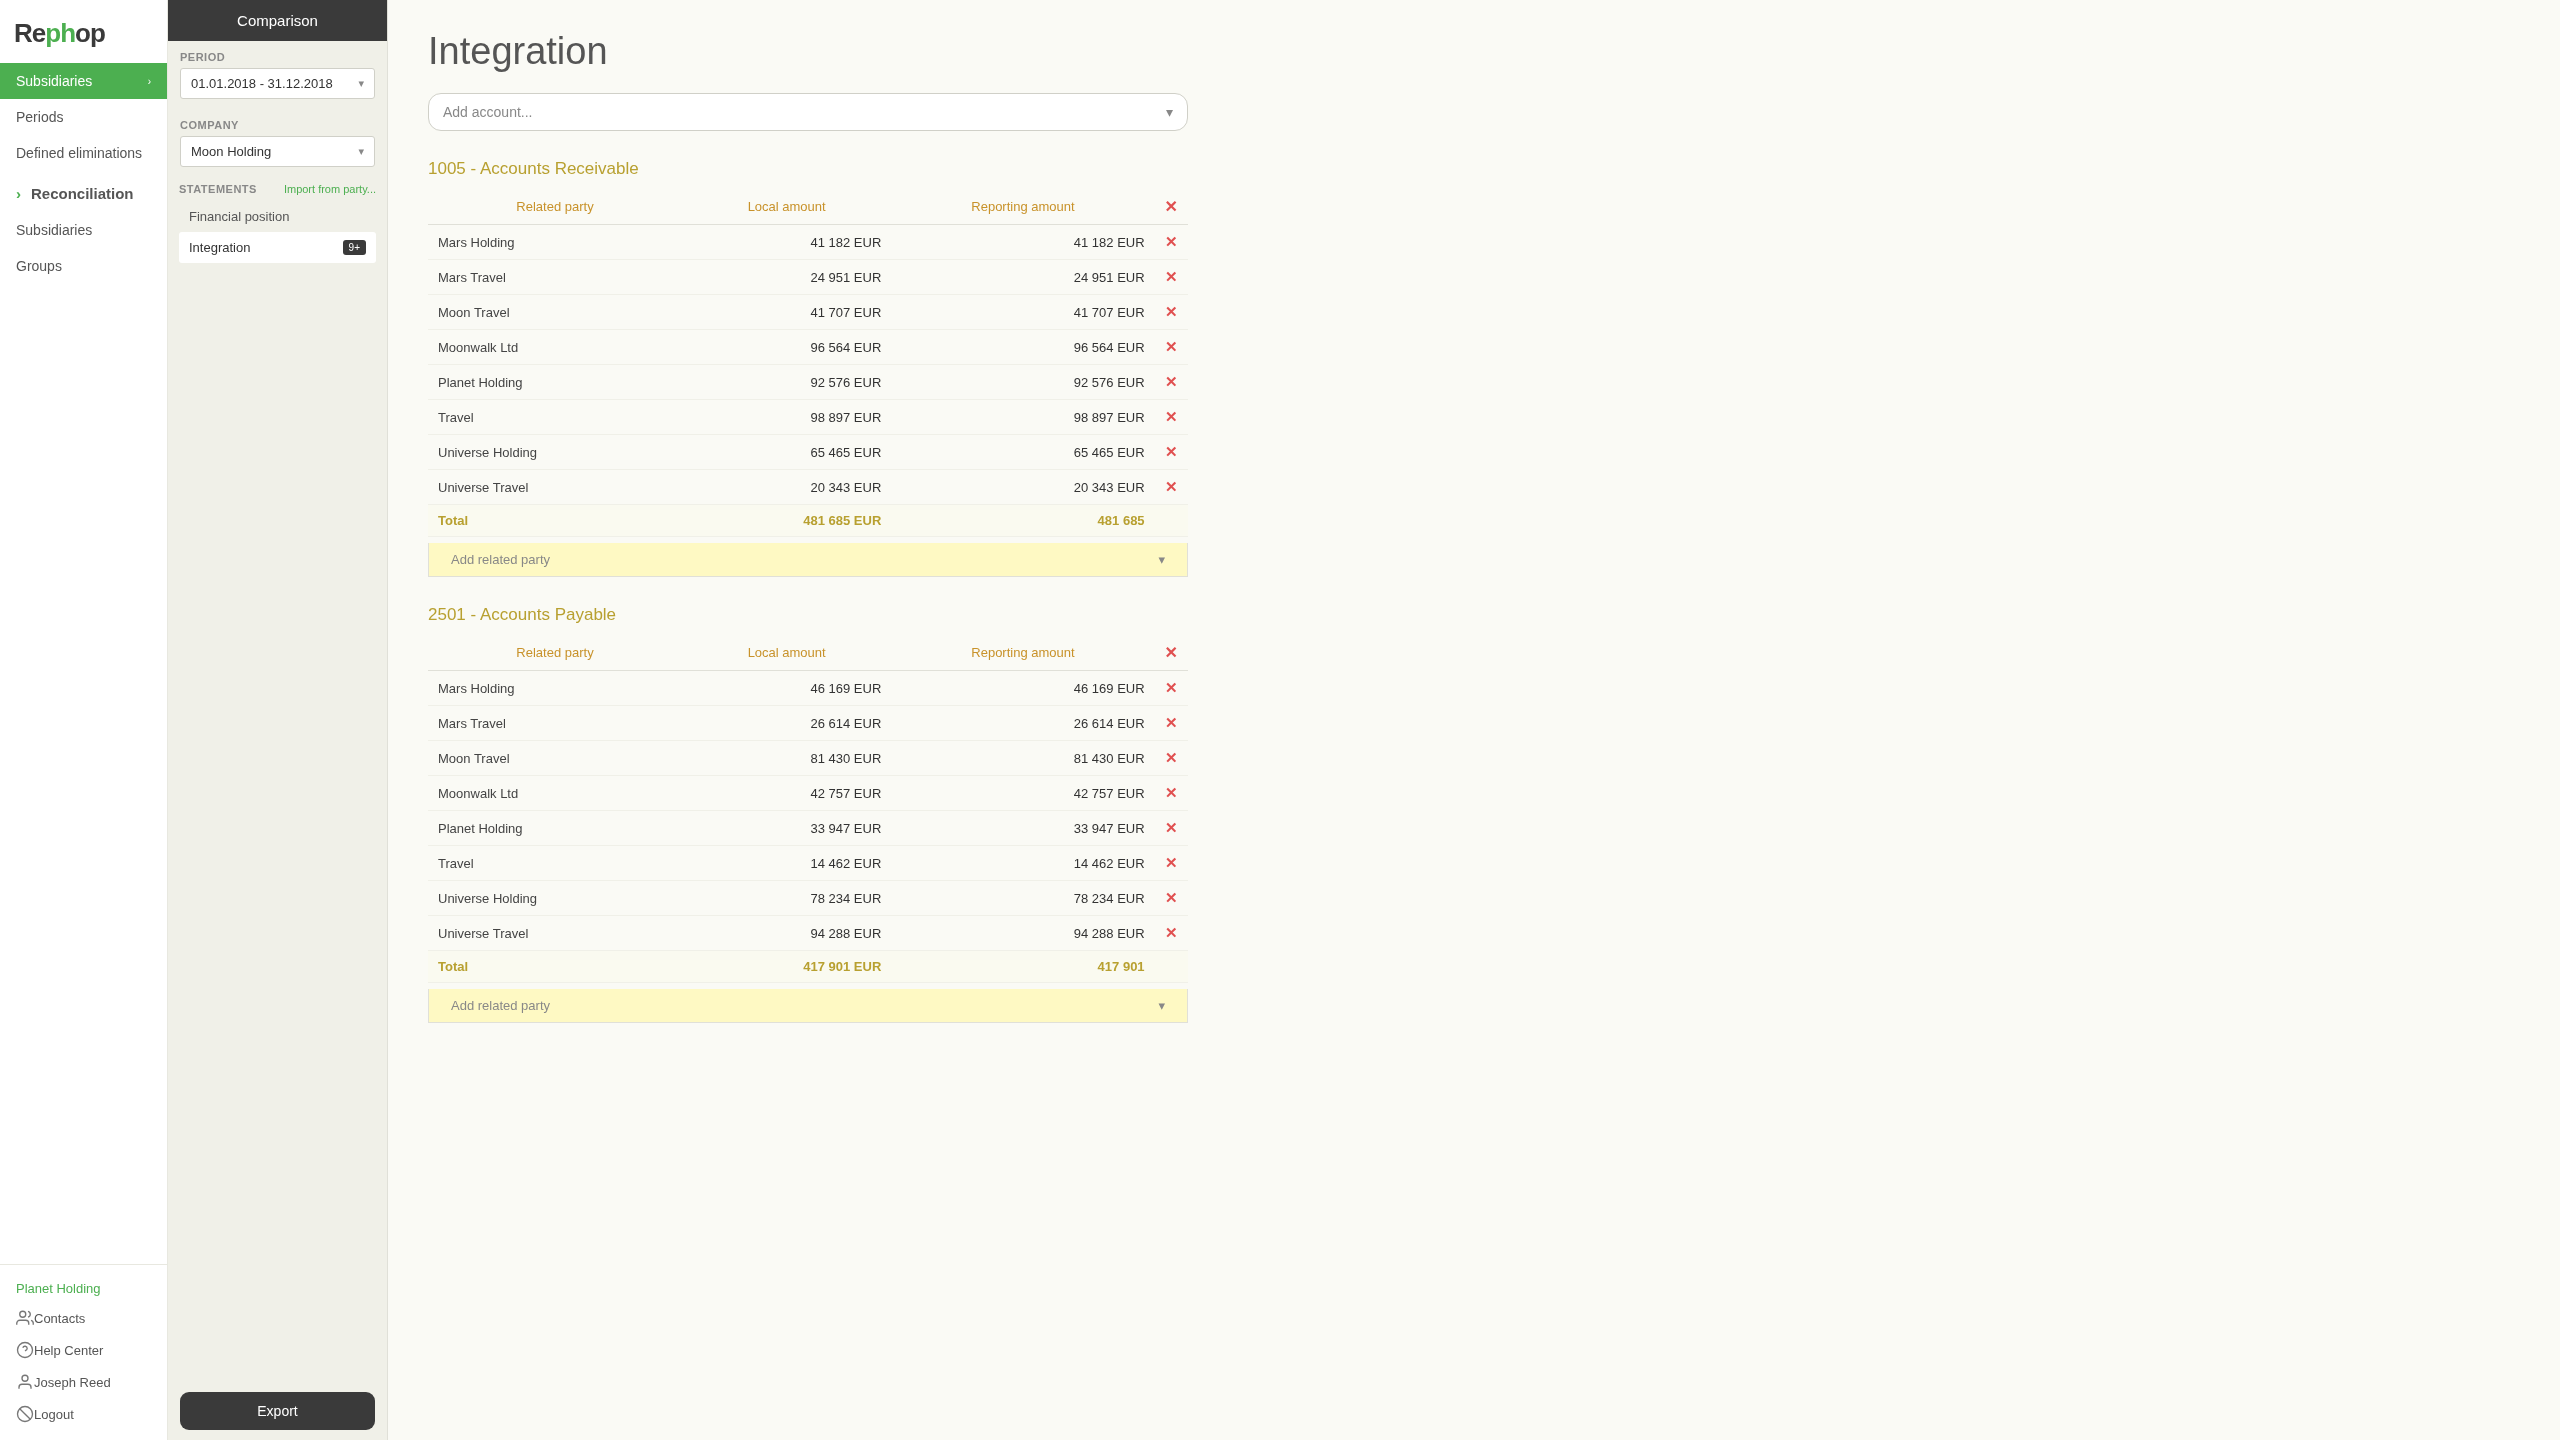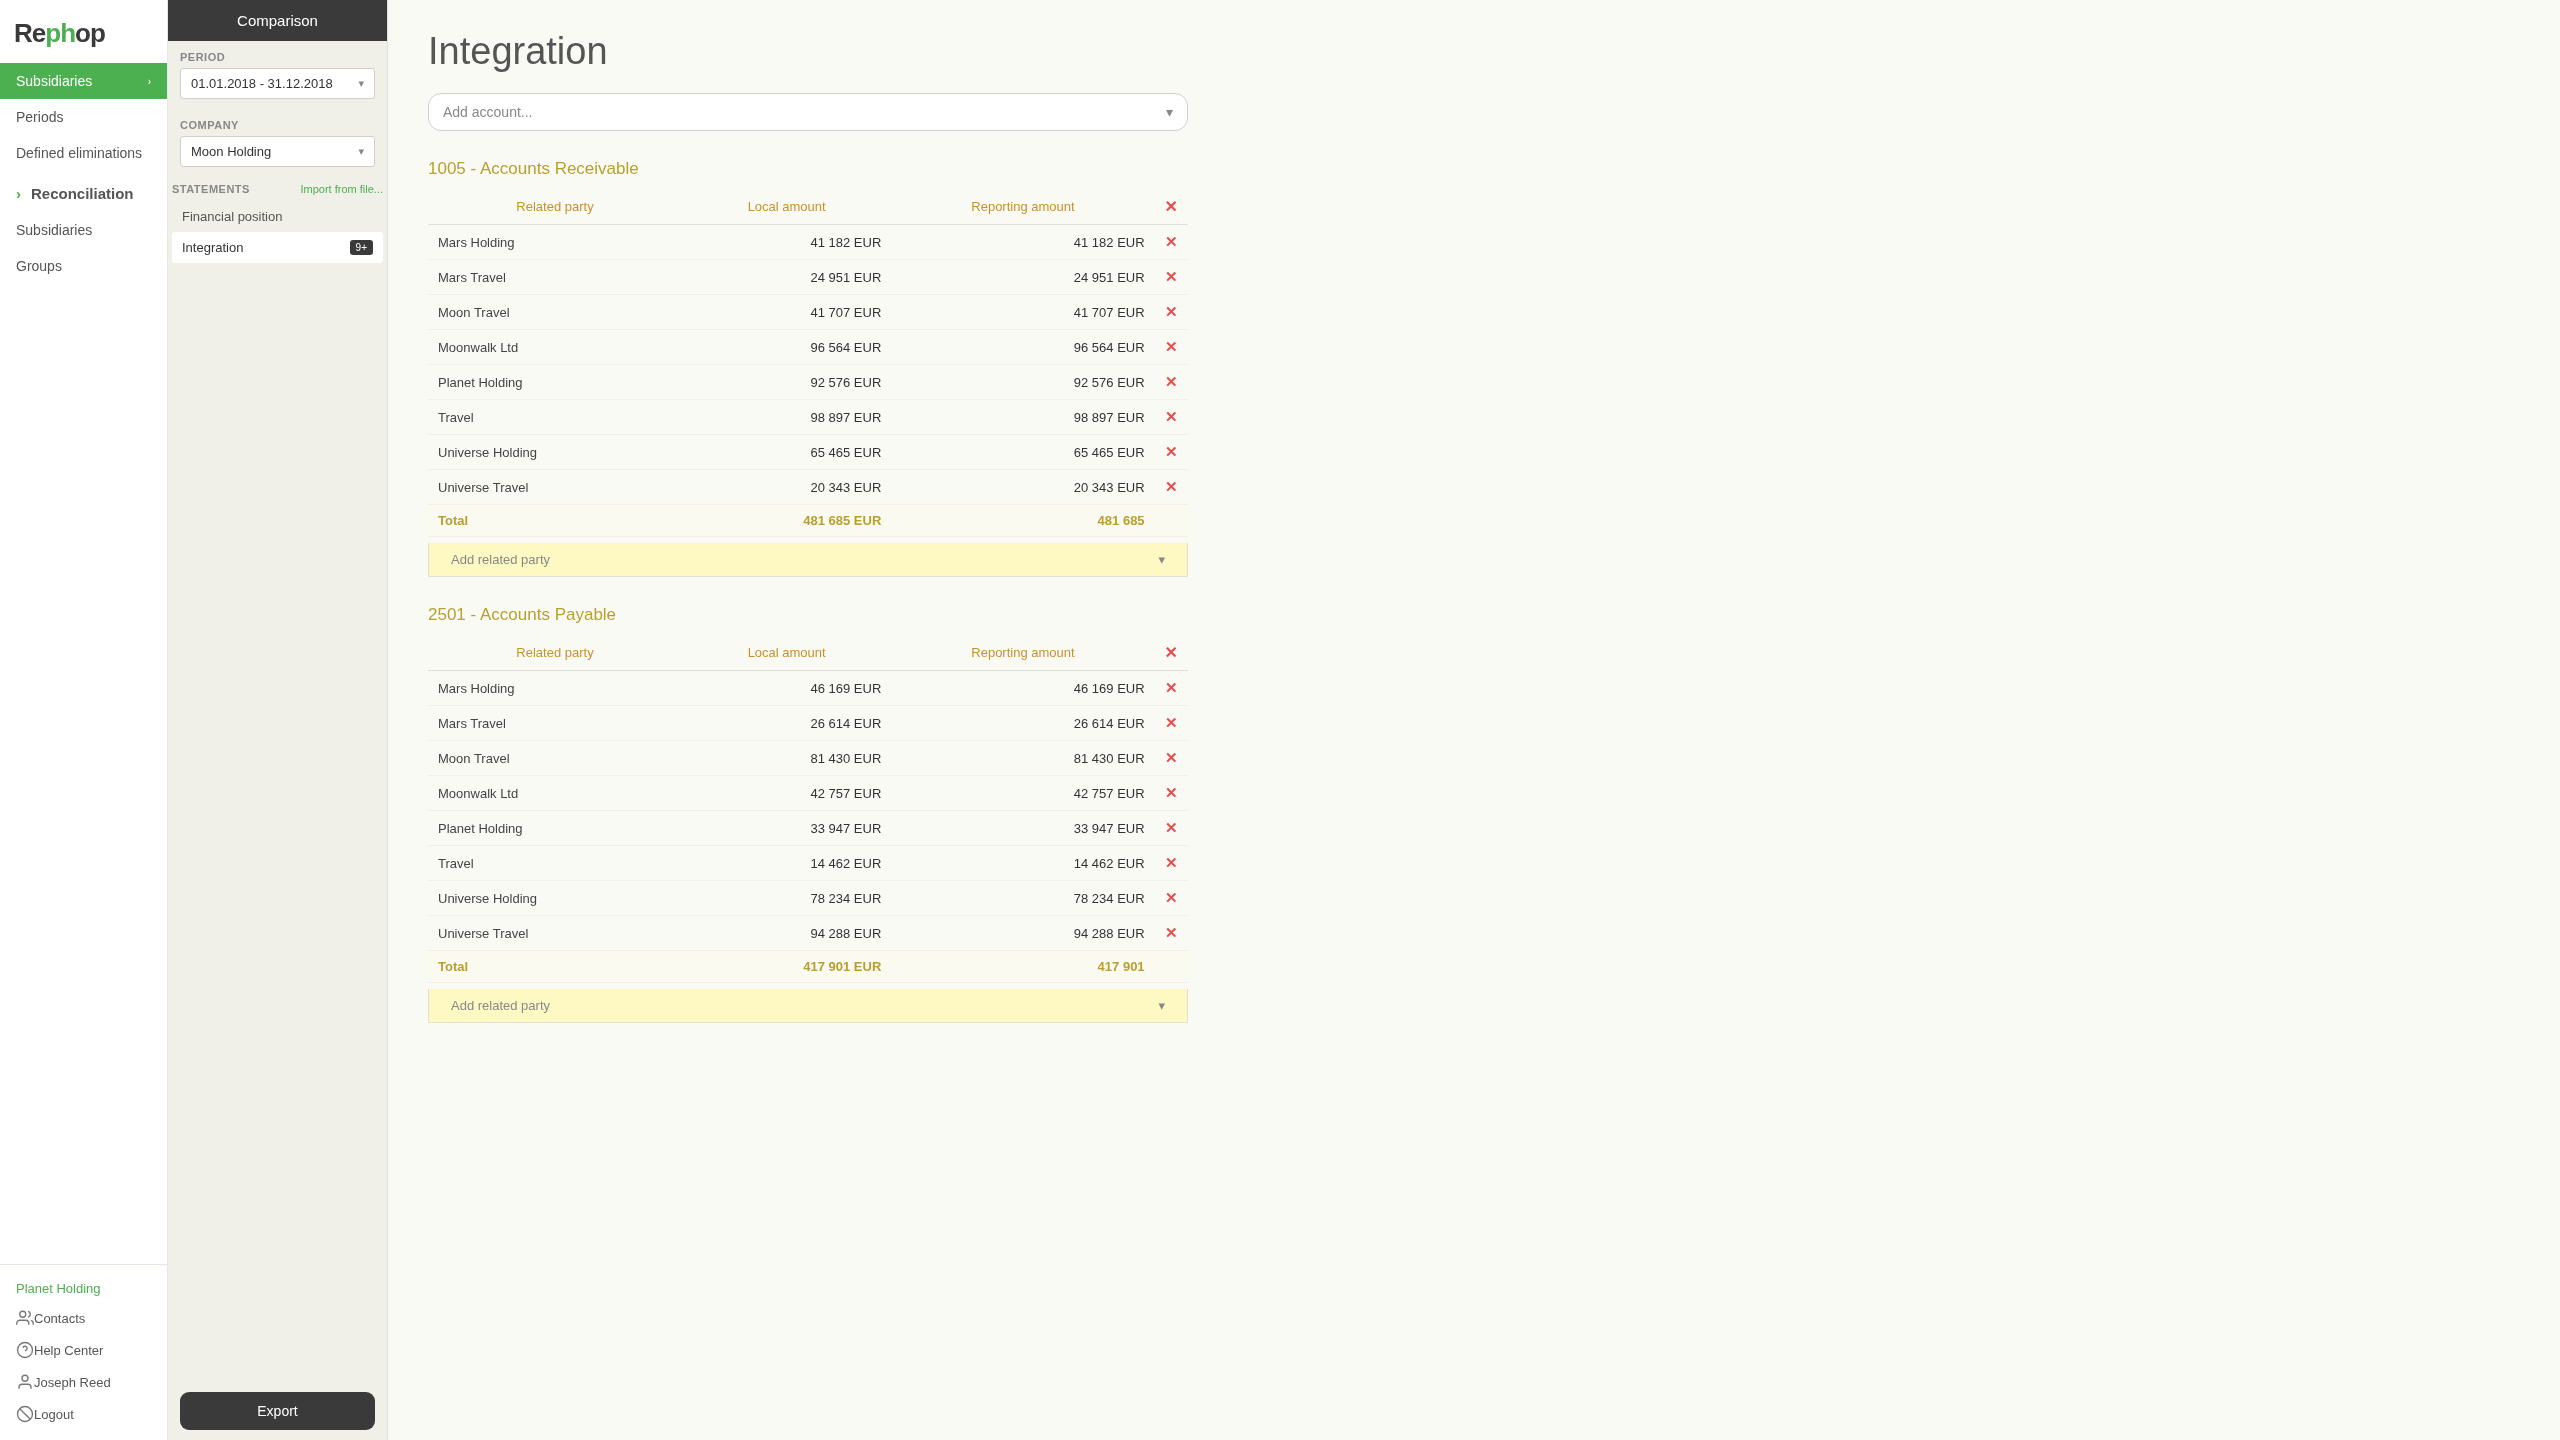--- a/index.html
+++ b/index.html
@@ -104,21 +104,21 @@
       padding: 7px 10px;
       border-radius: 3px;
       font-size: 13px;
       color: #333;
       display: flex;
       align-items: center;
       justify-content: space-between;
       cursor: pointer;
     }
     .filter-select .chevron { color: #888; font-size: 11px; }
-    .statements-section { padding: 6px 4px; }
+    .statements-section { padding: 6px 11px; }
     .statements-header {
       display: flex;
       justify-content: space-between;
       align-items: center;
       margin-bottom: 6px;
     }
     .statements-label {
       font-size: 11px;
       color: #888;
       text-transform: uppercase;
@@ -364,21 +364,21 @@
     <div class="filter-label">COMPANY</div>
     <div class="filter-select">
       <span>Moon Holding</span>
       <span class="chevron">▾</span>
     </div>
   </div>
 
   <div class="statements-section">
     <div class="statements-header">
       <span class="statements-label">STATEMENTS</span>
-      <a class="import-link">Import from file...</a>
+      <a class="import-link">Import from party...</a>
     </div>
     <div class="stmt-item">
       <span>Financial position</span>
     </div>
     <div class="stmt-item active">
       <span>Integration</span>
       <span class="badge">9+</span>
     </div>
   </div>
 

